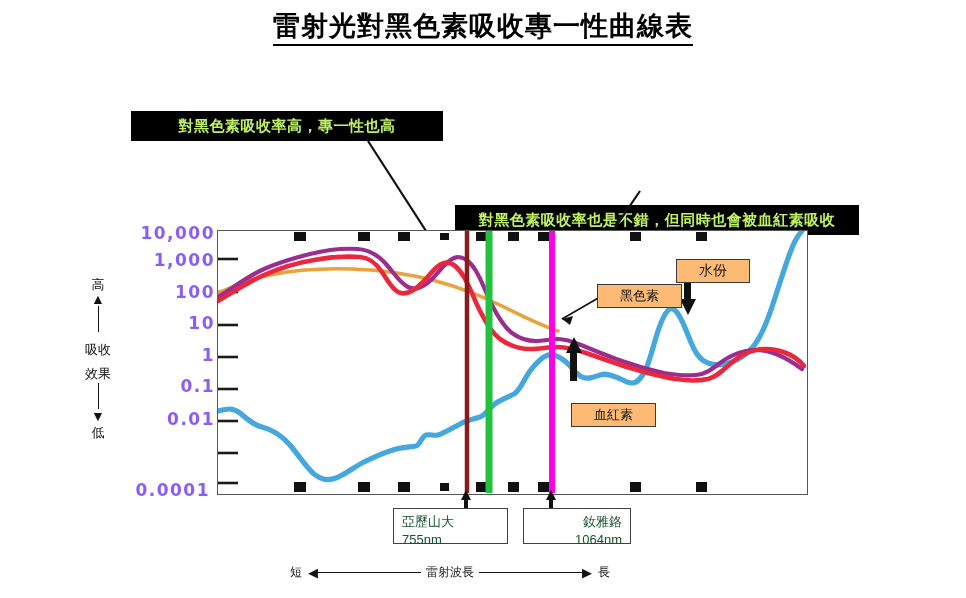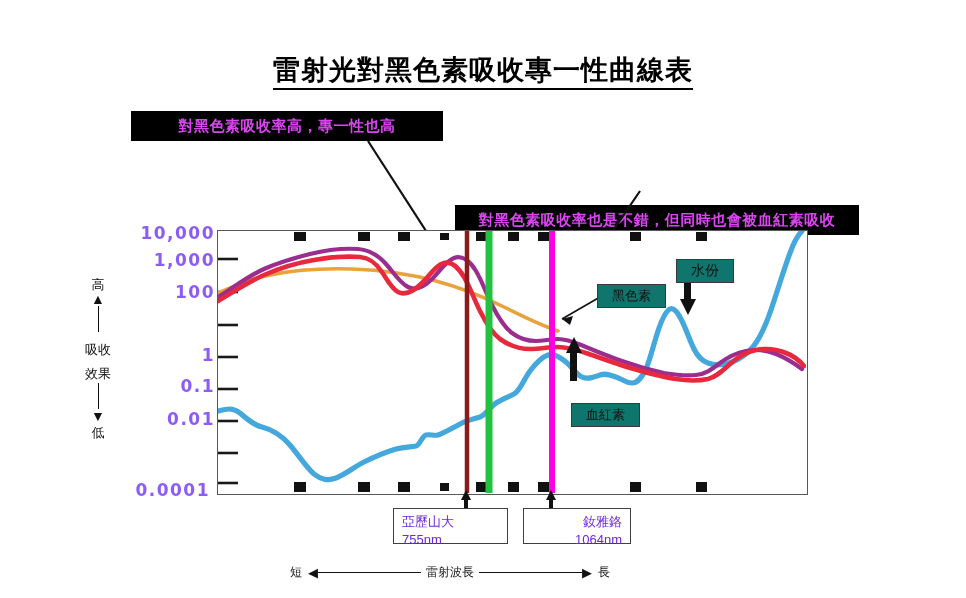--- a/index.html
+++ b/index.html
@@ -10,31 +10,30 @@
     overflow:hidden;position:relative;
   }
   #root{position:absolute;left:0;top:0;width:966px;height:598px;}
 
   
   .title{
     position:absolute;left:0;top:8px;width:966px;
     text-align:center;
     font-size:27px;font-weight:bold;color:#000;
     letter-spacing:1px;
-    margin-top:44px;
   }
   .title span{
     border-bottom:2px solid #000;
     padding-bottom:3px;
   }
 
   
   .callout{
     position:absolute;
-    background:#000;color:#d946ef;
+    background:#000;color:#bef264;
     font-size:15px;font-weight:bold;
     display:flex;align-items:center;justify-content:center;
     letter-spacing:0.5px;
     white-space:nowrap;
   }
   #callout-1{left:131px;top:111px;width:312px;height:30px;}
   #callout-2{left:455px;top:161px;width:404px;height:30px;margin-top:44px;}
 
   
   #plot{
@@ -64,35 +63,35 @@
   }
   #yaxis-anno .ar{font-size:14px;line-height:1;}
   #yaxis-anno .lbl{line-height:1.05;text-align:center;}
   .vline{width:1px;background:#111;}
 
   
   .wbox{
     position:absolute;
     border:1.5px solid #404040;
     background:#fff;
-    font-size:13px;color:#6d28d9;
+    font-size:13px;color:#14532d;
     padding:4px 8px;
     line-height:1.35;
     box-sizing:border-box;
   }
   #wbox-755{left:393px;top:508px;width:115px;height:36px;text-align:left;}
   #wbox-1064{left:523px;top:508px;width:108px;height:36px;text-align:right;}
 
   
   .plabel{
     position:absolute;
     border:1.2px solid #3a3a3a;
-    background:#0f766e;
+    background:#fdba74;
     font-size:13px;color:#111;
-    padding:2px 14px;
+    padding:2px 22px;
     box-sizing:border-box;
     white-space:nowrap;
   }
   #plabel-melanin{left:597px;top:284px;}
   #plabel-water{left:676px;top:259px;font-size:14px;}
   #plabel-hemo{left:571px;top:388px;margin-top:15px;}
 
   
   #xaxis-anno{
     position:absolute;left:290px;top:562px;width:320px;height:20px;
@@ -126,20 +125,21 @@
 
     <line x1="640" y1="191" x2="552" y2="320" stroke="#111" stroke-width="2.2"></line>
 
     <ellipse cx="466" cy="294" rx="9" ry="10" fill="#111"></ellipse>
     <ellipse cx="551" cy="322" rx="8" ry="9" fill="#111"></ellipse>
   </svg>
 
   <div class="ytick" style="left:95px;top:223px;width:120px;">10,000</div>
   <div class="ytick" style="left:95px;top:250px;width:120px;">1,000</div>
   <div class="ytick" style="left:95px;top:282px;width:120px;">100</div>
+  <div class="ytick" style="left:95px;top:313px;width:120px;">10</div>
   <div class="ytick" style="left:95px;top:345px;width:120px;">1</div>
   <div class="ytick" style="left:95px;top:376px;width:120px;">0.1</div>
   <div class="ytick" style="left:95px;top:409px;width:120px;">0.01</div>
   <div class="ytick" style="left:90px;top:480px;width:120px;">0.0001</div>
 
   <div id="yaxis-anno">
     <div class="lbl">高</div>
     <div class="ar">▲</div>
     <div class="vline" style="height:26px;"></div>
     <div class="lbl" style="margin:11px 0;">吸收</div>

